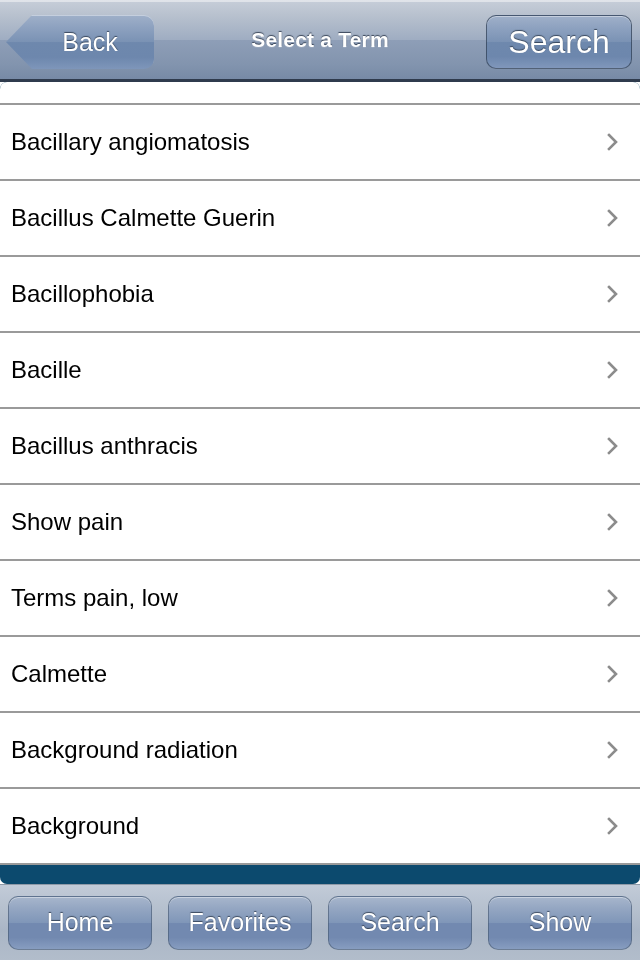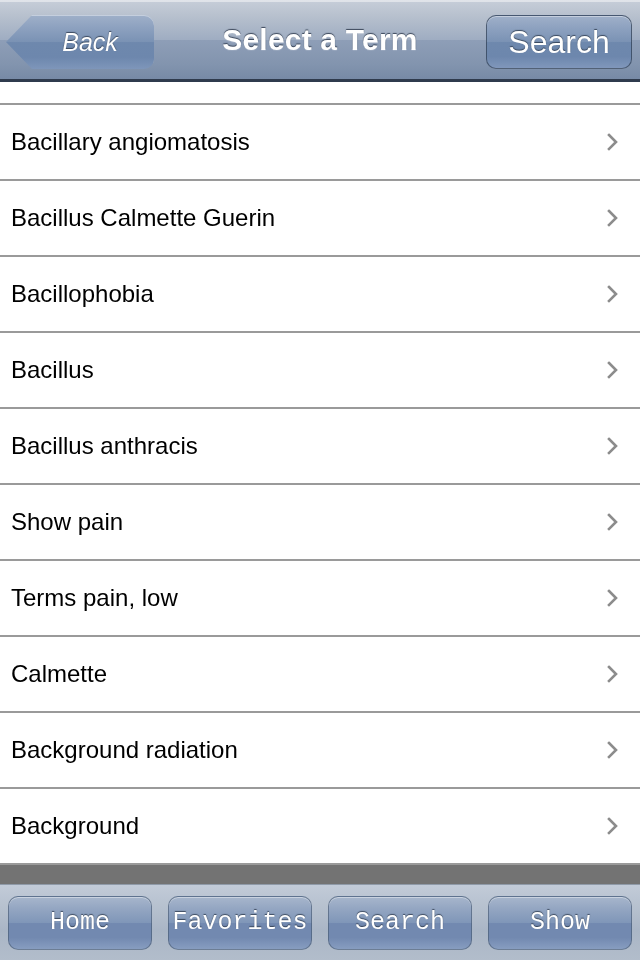--- a/index.html
+++ b/index.html
@@ -44,40 +44,39 @@
   }
   .navbar::before {
     content: "";
     position: absolute;
     top: 0; left: 0; right: 0;
     height: 2px;
     background: rgba(255,255,255,0.45);
   }
 
   .nav-title {
-    font-size: 30px;
+    font-size: 21px;
     font-weight: bold;
     color: #ffffff;
     letter-spacing: 0.2px;
     text-shadow: 0 -1px 1px rgba(40,52,70,0.85), 0 1px 0 rgba(255,255,255,0.12);
     white-space: nowrap;
   }
 
   
   .back-btn {
     position: absolute;
     left: 6px;
     top: 15px;
     width: 148px;
     height: 54px;
     padding: 0;
     border: none;
     background: transparent;
     cursor: pointer;
-    font-style: italic;
   }
   .back-btn .back-shape {
     position: absolute;
     inset: 0;
     background: linear-gradient(to bottom,
         #9fb0c9 0%,
         #8ea2c0 22%,
         #7a92b4 50%,
         #6e88ad 51%,
         #6d87ad 78%,
@@ -134,23 +133,24 @@
     text-shadow: 0 -1px 1px rgba(40,52,70,0.8);
     cursor: pointer;
     display: flex;
     align-items: center;
     justify-content: center;
   }
 
   
   .list {
     flex: 1 1 auto;
-    background: #737373;
+    background: #0c4a6e;
     overflow: hidden;
     position: relative;
+    border-radius: 7px;
   }
   .list-top-gap {
     height: 23px;
     background: #ffffff;
     border-bottom: 2px solid #9a9a9a;
     box-sizing: border-box;
   }
   .list-row {
     position: relative;
     height: 76px;
@@ -204,21 +204,21 @@
     border-radius: 10px;
     background: linear-gradient(to bottom,
         #a7b6cc 0%,
         #94a6c2 22%,
         #7f96b8 50%,
         #7289b0 51%,
         #7289b0 78%,
         #879dc0 100%);
     box-shadow: inset 0 1px 0 rgba(255,255,255,0.40);
     color: #ffffff;
-    font-family: Liberation Mono, monospace;
+    font-family: Liberation Sans, sans-serif;
     font-size: 25px;
     text-shadow: 0 -1px 1px rgba(40,52,70,0.8);
     cursor: pointer;
     display: flex;
     align-items: center;
     justify-content: center;
     white-space: nowrap;
   }
 </style>
 </head>
@@ -260,21 +260,21 @@
         </div>
         <div class="list-row">
           <span class="list-row-label">Bacillophobia</span>
           <span class="chevron">
             <svg viewBox="0 0 14 18" width="14" height="18" aria-hidden="true">
               <path d="M3 2 L10 9 L3 16" fill="none" stroke="#8c8c8c" stroke-width="2.6" stroke-linecap="square" stroke-linejoin="miter"></path>
             </svg>
           </span>
         </div>
         <div class="list-row">
-          <span class="list-row-label">Bacillus</span>
+          <span class="list-row-label">Bacille</span>
           <span class="chevron">
             <svg viewBox="0 0 14 18" width="14" height="18" aria-hidden="true">
               <path d="M3 2 L10 9 L3 16" fill="none" stroke="#8c8c8c" stroke-width="2.6" stroke-linecap="square" stroke-linejoin="miter"></path>
             </svg>
           </span>
         </div>
         <div class="list-row">
           <span class="list-row-label">Bacillus anthracis</span>
           <span class="chevron">
             <svg viewBox="0 0 14 18" width="14" height="18" aria-hidden="true">

